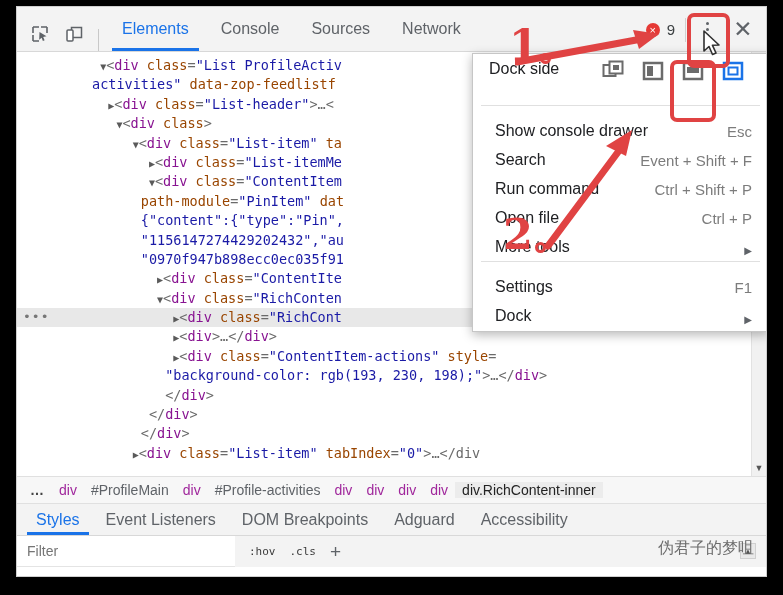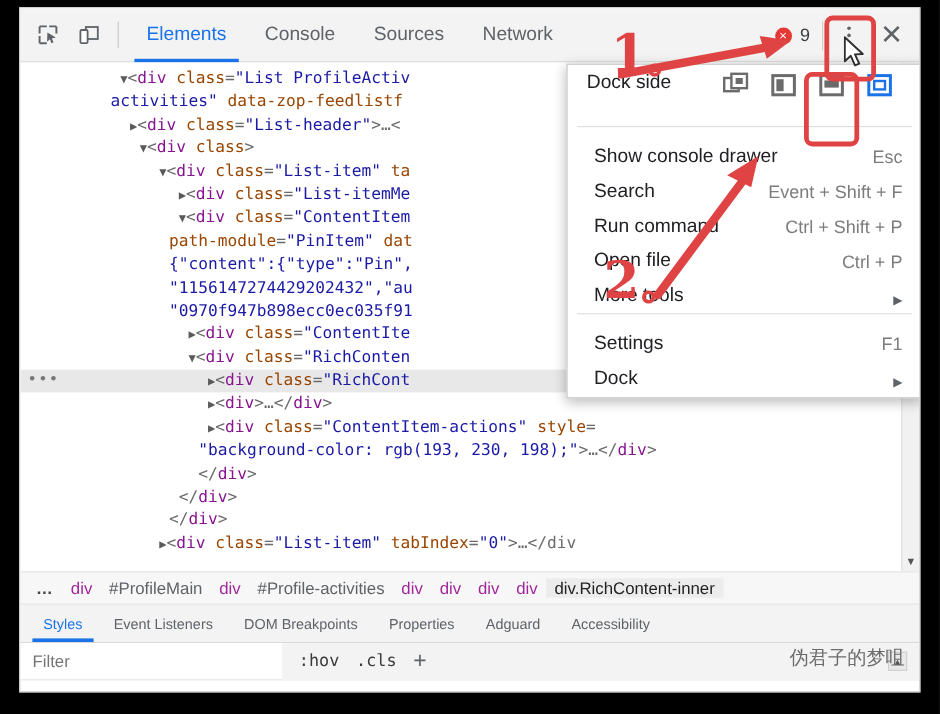--- a/index.html
+++ b/index.html
@@ -25,21 +25,21 @@
     overflow: hidden;
   }
 
   
   .toolbar {
     position: relative;
     height: 45px;
     background: #f3f3f3;
     border-bottom: 1px solid #d8d8d8;
     display: flex;
-    align-items: center;
+    align-items: flex-end;
     padding-left: 6px;
   }
   .tb-icon-btn {
     width: 34px; height: 34px;
     display: flex; align-items: center; justify-content: center;
     cursor: pointer;
   }
   .tb-sep {
     width: 1px; height: 22px;
     background: #c8c8c8;
@@ -185,21 +185,21 @@
     height: 32px;
     background: #f3f3f3;
     border-bottom: 1px solid #d8d8d8;
     display: flex; align-items: stretch;
     padding-left: 6px;
   }
   .spane-tab {
     position: relative;
     display: flex; align-items: center;
     padding: 0 13px;
-    font-size: 12px;
+    font-size: 16px;
     color: #5f6368;
     cursor: pointer; white-space: nowrap;
   }
   .spane-tab.active { color: #1a73e8; }
   .spane-tab.active::after {
     content: "";
     position: absolute;
     left: 4px; right: 4px; bottom: 0;
     height: 3px; background: #1a73e8;
   }
@@ -225,21 +225,21 @@
     display: flex; align-items: center;
     gap: 14px;
     margin-left: 6px;
     background: #f3f3f3;
     height: 31px;
     padding: 0 10px 0 14px;
     flex: 1;
   }
   .ftool {
     font-family: "DejaVu Sans Mono", monospace;
-    font-size: 14px;
+    font-size: 11px;
     color: #3b3b3b;
     cursor: pointer;
   }
   .fplus { font-size: 19px; color: #5f6368; cursor: pointer; line-height: 1; }
   .fcaret {
     margin-left: auto;
     width: 16px; height: 16px;
     background: #e9e9e9;
     border: 1px solid #d0d0d0;
     font-size: 8px; color: #555;
@@ -402,23 +402,20 @@
 
     <div class="spane-tabs">
       <div class="spane-tab active">
           <span>Styles</span>
         </div>
       <div class="spane-tab">
           <span>Event Listeners</span>
         </div>
       <div class="spane-tab">
           <span>DOM Breakpoints</span>
-        </div>
-      <div class="spane-tab">
-          <span>Properties</span>
         </div>
       <div class="spane-tab">
           <span>Adguard</span>
         </div>
       <div class="spane-tab">
           <span>Accessibility</span>
         </div>
     </div>
 
     <div class="filter-row">

